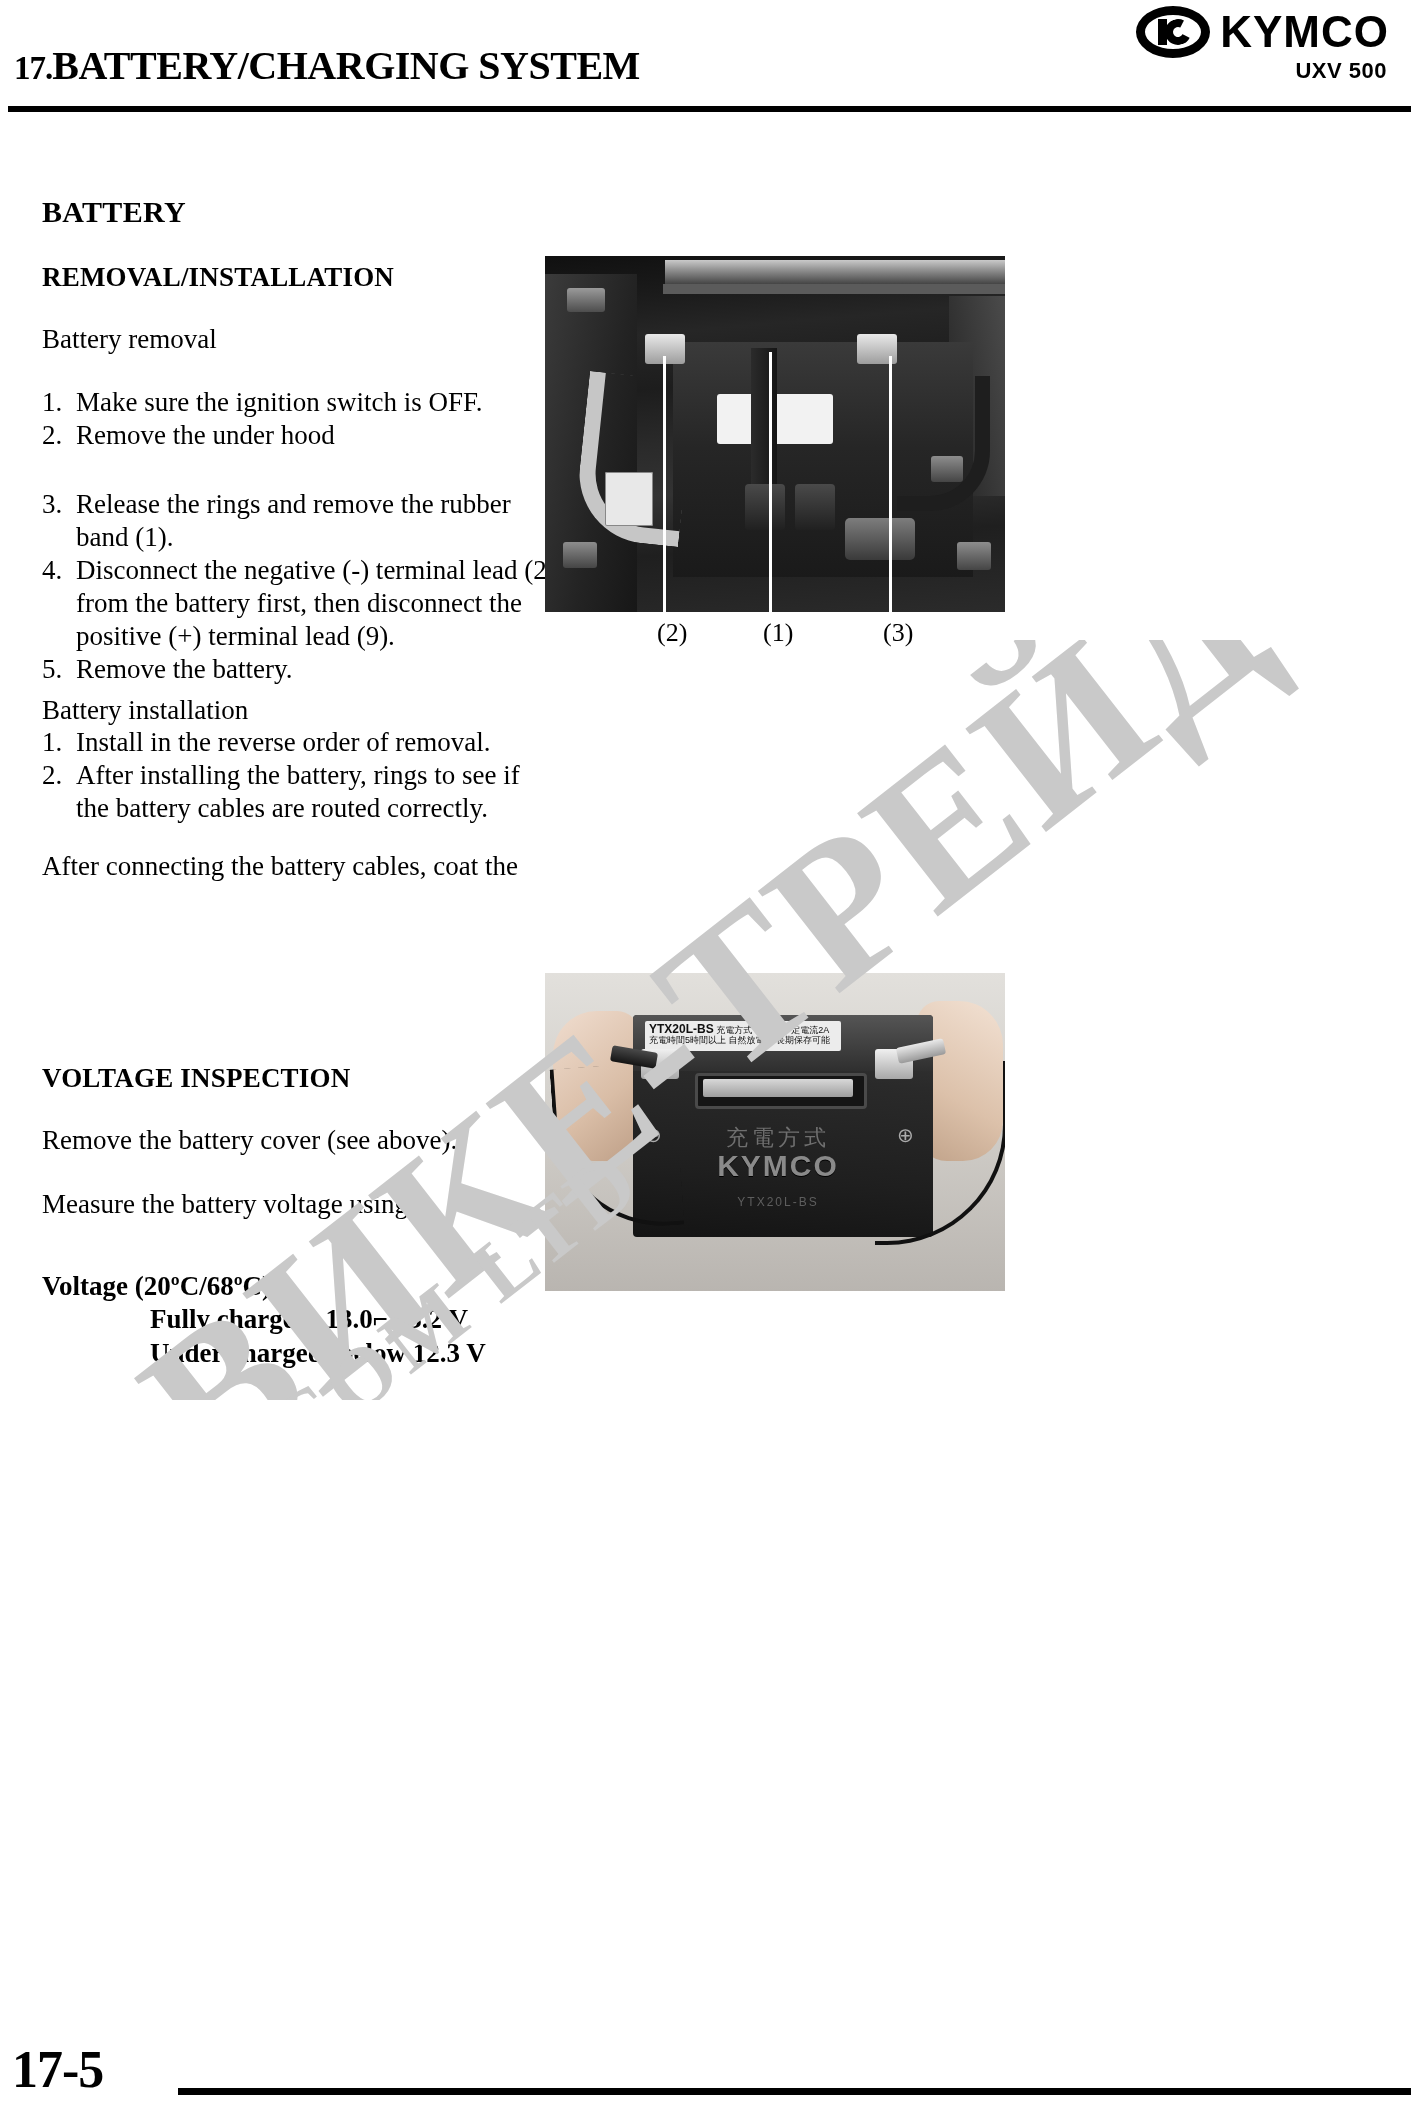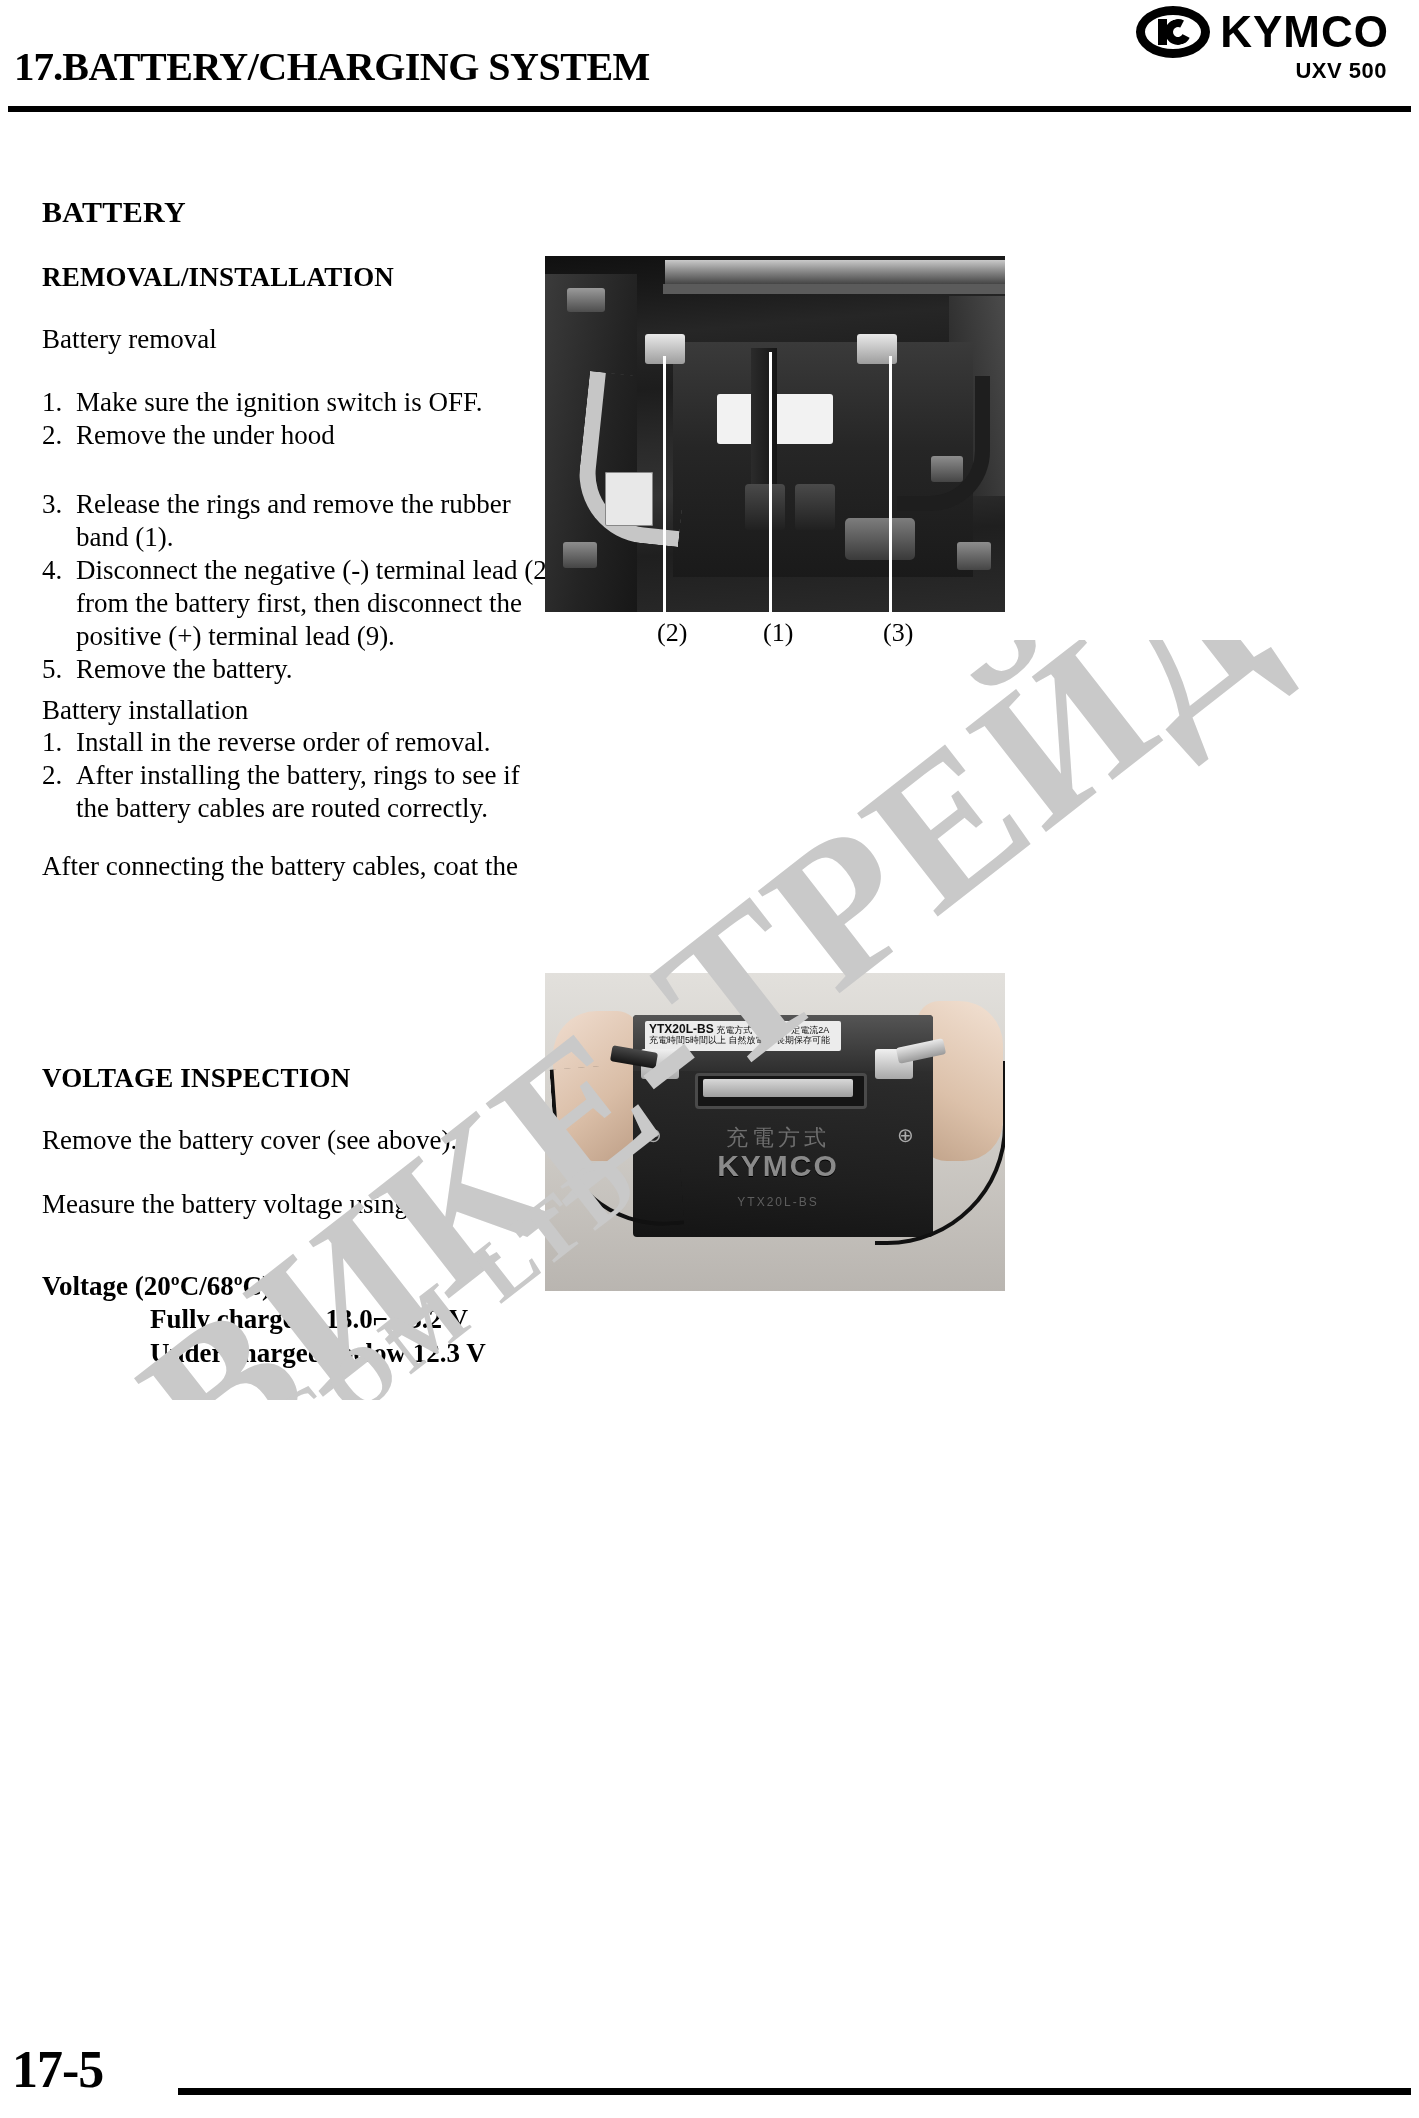--- a/index.html
+++ b/index.html
@@ -39,21 +39,21 @@
     position:absolute;right:32px;top:58px;
     font-family:"Liberation Sans", sans-serif;
     font-weight:bold;font-size:22px;letter-spacing:0.5px;
   }
   .chapter-title{
     position:absolute;left:14px;top:42px;
     font-family:"Liberation Serif", serif;
     font-weight:bold;
     white-space:nowrap;
   }
-  .chapter-num{font-size:41px;letter-spacing:-1px;}
+  .chapter-num{font-size:33px;letter-spacing:-1px;}
   .chapter-name{font-size:40px;letter-spacing:-0.5px;}
   .header-rule{
     position:absolute;left:8px;top:106px;width:1403px;height:6px;background:#000;
   }
 
   
   .col-left{position:absolute;left:42px;top:0;width:620px;}
   .h1{font-size:30px;font-weight:bold;letter-spacing:0.3px;}
   .h2{font-size:27px;font-weight:bold;letter-spacing:0.2px;}
   .p{font-size:27px;line-height:1.22;}

